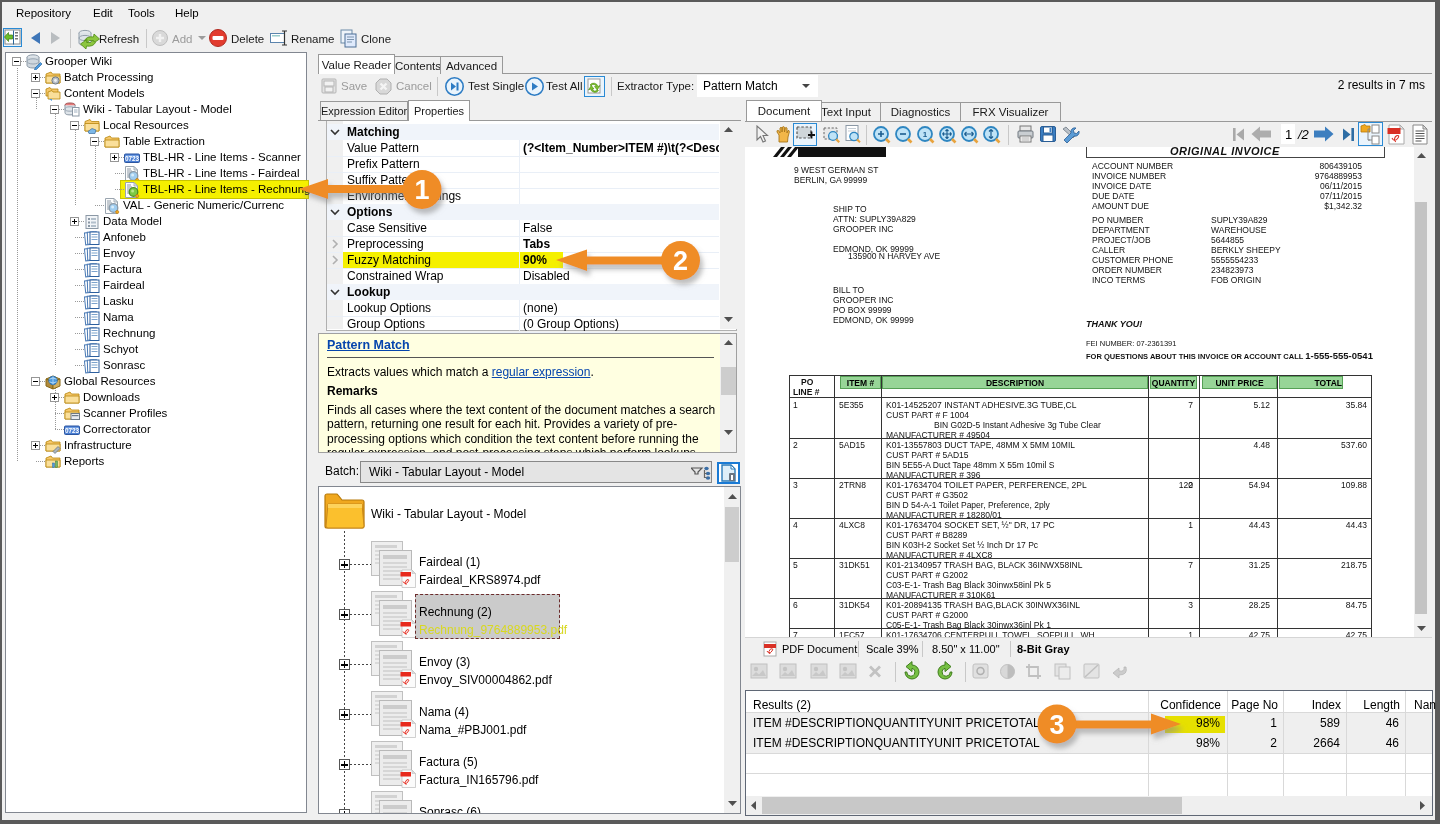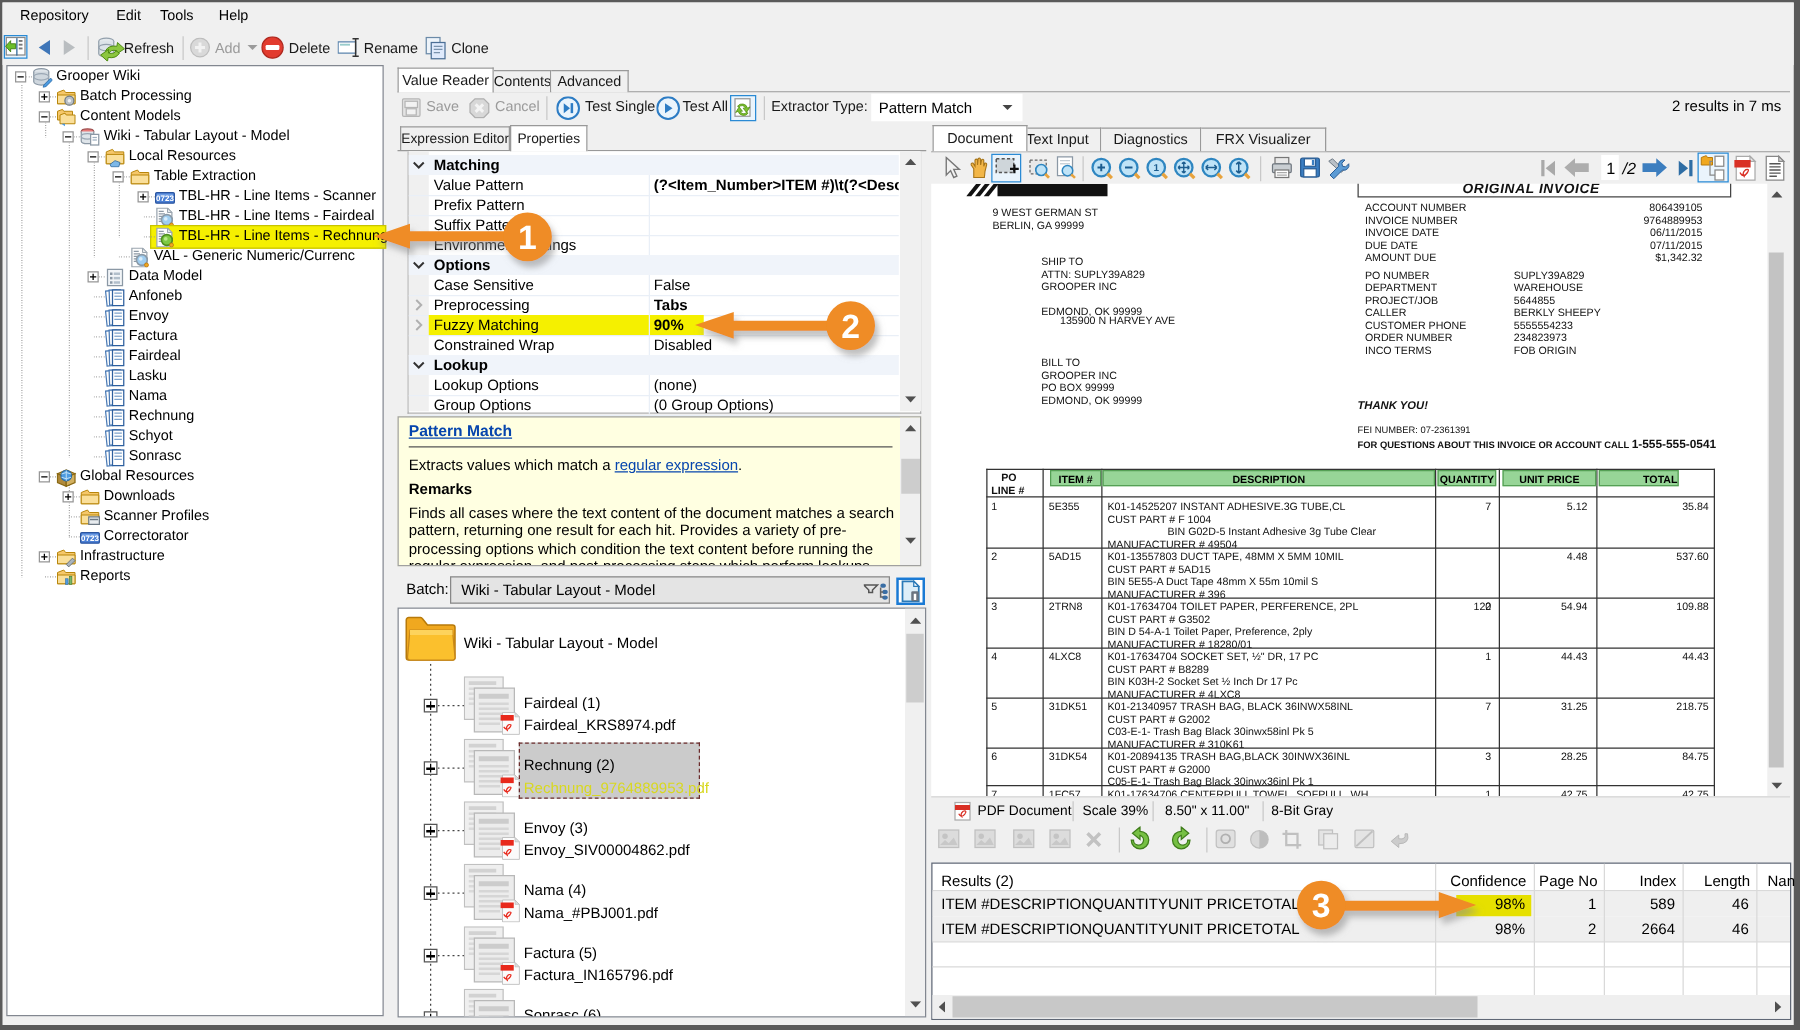--- a/index.html
+++ b/index.html
@@ -1008,21 +1008,21 @@
         <rect x="2" y="1" width="12" height="14" fill="#fff" stroke="#aaa"></rect>
         <rect x="2" y="3" width="12" height="4" fill="#d93025"></rect>
         <path d="M5 10 q2 4 5 0 q2 -3 -1.5 -2 q-3 2.5 -0.5 5" stroke="#d93025" stroke-width="1" fill="none"></path>
       </svg>
     <div style="position:absolute;left:37px;top:5px;font-size:11px;color:#000;">PDF Document</div>
     <div class="sep" style="left:113px;top:3px;height:16px;"></div>
     <div style="position:absolute;left:121px;top:5px;font-size:11px;color:#000;">Scale 39%</div>
     <div class="sep" style="left:177px;top:3px;height:16px;"></div>
     <div style="position:absolute;left:187px;top:5px;font-size:11px;color:#000;">8.50" x 11.00"</div>
     <div class="sep" style="left:265px;top:3px;height:16px;"></div>
-    <div style="position:absolute;left:272px;top:5px;font-size:11px;color:#000;">8-Bit Gray</div>
+    <div style="position:absolute;left:272px;top:5px;font-size:11px;color:#000;font-weight:bold;">8-Bit Gray</div>
   </div>
   <div id="vtb2" class="abs" style="left:745px;top:659px;width:687px;height:25px;background:#f0f0f0;">
 <svg class="abs" style="left:5px;top:4px;" width="18" height="17">
         <rect x="1" y="1" width="16" height="14" fill="#dcdcdc" stroke="#c0c0c0"></rect>
         <circle cx="6" cy="6" r="2.2" fill="#c4c4c4"></circle>
         <path d="M2 13 l4-4 3 2.5 4-4.5 3 6 z" fill="#c8c8c8"></path>
       </svg>
 <svg class="abs" style="left:34px;top:4px;" width="18" height="17">
         <rect x="1" y="1" width="16" height="14" fill="#dcdcdc" stroke="#c0c0c0"></rect>
         <circle cx="6" cy="6" r="2.2" fill="#c4c4c4"></circle>

